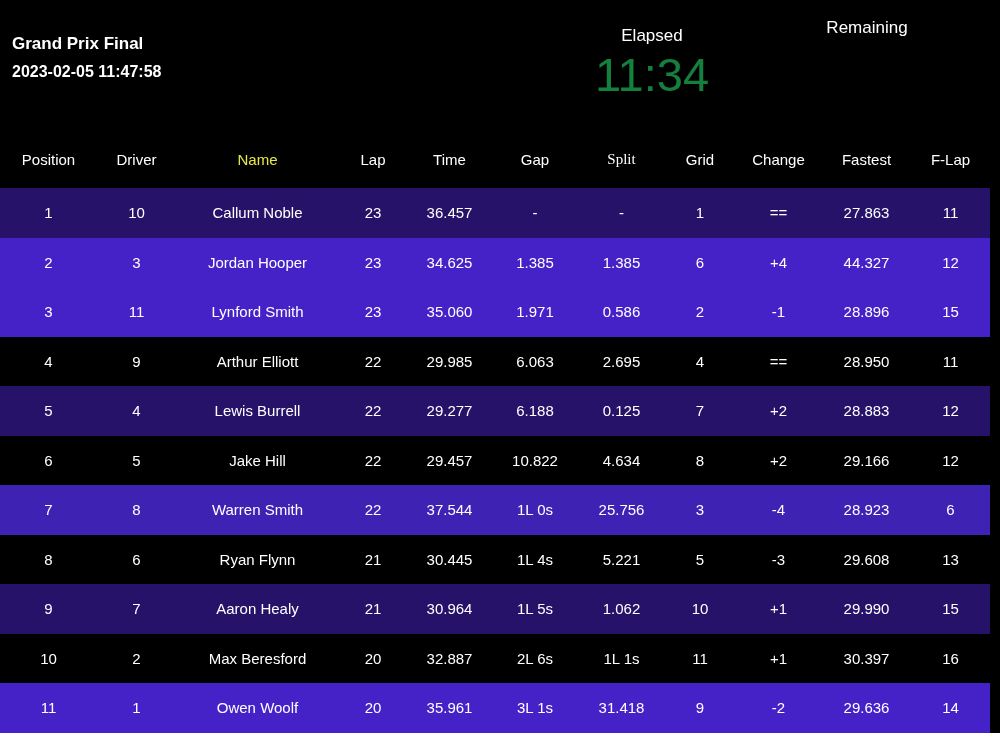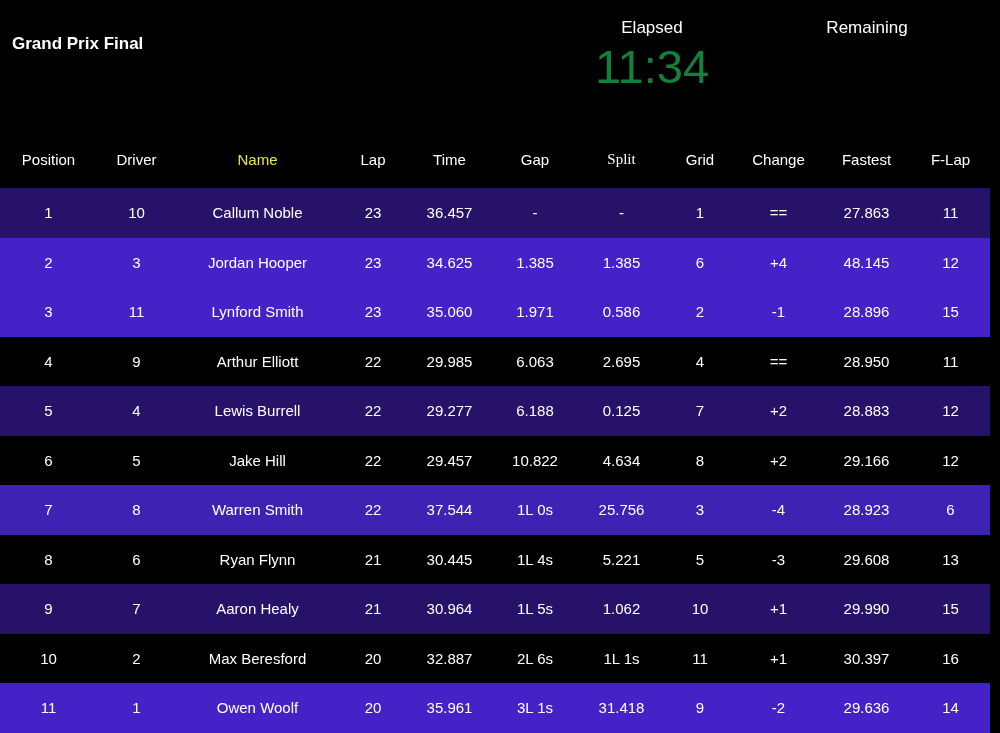--- a/index.html
+++ b/index.html
@@ -49,21 +49,21 @@
     white-space: nowrap;
     margin-top: 5px;
   }
 
   .clock {
     position: absolute;
     top: 18px;
     text-align: center;
     width: 220px;
   }
-  .clock.elapsed { left: 542px; }
+  .clock.elapsed { left: 542px; margin-top: 8px; }
   .clock.remaining { left: 757px; }
   .clock-label {
     font-size: 17px;
     color: #ffffff;
     line-height: 1.2;
     font-weight: normal;
   }
   .clock-value {
     font-size: 47px;
     color: #15803d;
@@ -133,20 +133,21 @@
 </style>
 </head>
 <body>
 
 <div id="board">
 
   <div class="header">
 
     <div class="event-block">
       <div class="event-title">Grand Prix Final</div>
+      <div class="event-datetime">2023-02-05 11:47:58</div>
     </div>
 
     <div class="clock elapsed">
       <div class="clock-label">Elapsed</div>
       <div class="clock-value">11:34</div>
     </div>
 
     <div class="clock remaining">
       <div class="clock-label">Remaining</div>
     </div>
@@ -199,21 +200,21 @@
         <tr class="bg-bright">
           <td>2</td>
           <td>3</td>
           <td class="cell-name">Jordan Hooper</td>
           <td>23</td>
           <td>34.625</td>
           <td>1.385</td>
           <td>1.385</td>
           <td>6</td>
           <td class="val-up">+4</td>
-          <td>48.145</td>
+          <td>44.327</td>
           <td>12</td>
         </tr>
         <tr class="bg-bright">
           <td>3</td>
           <td>11</td>
           <td class="cell-name">Lynford Smith</td>
           <td>23</td>
           <td>35.060</td>
           <td>1.971</td>
           <td>0.586</td>

